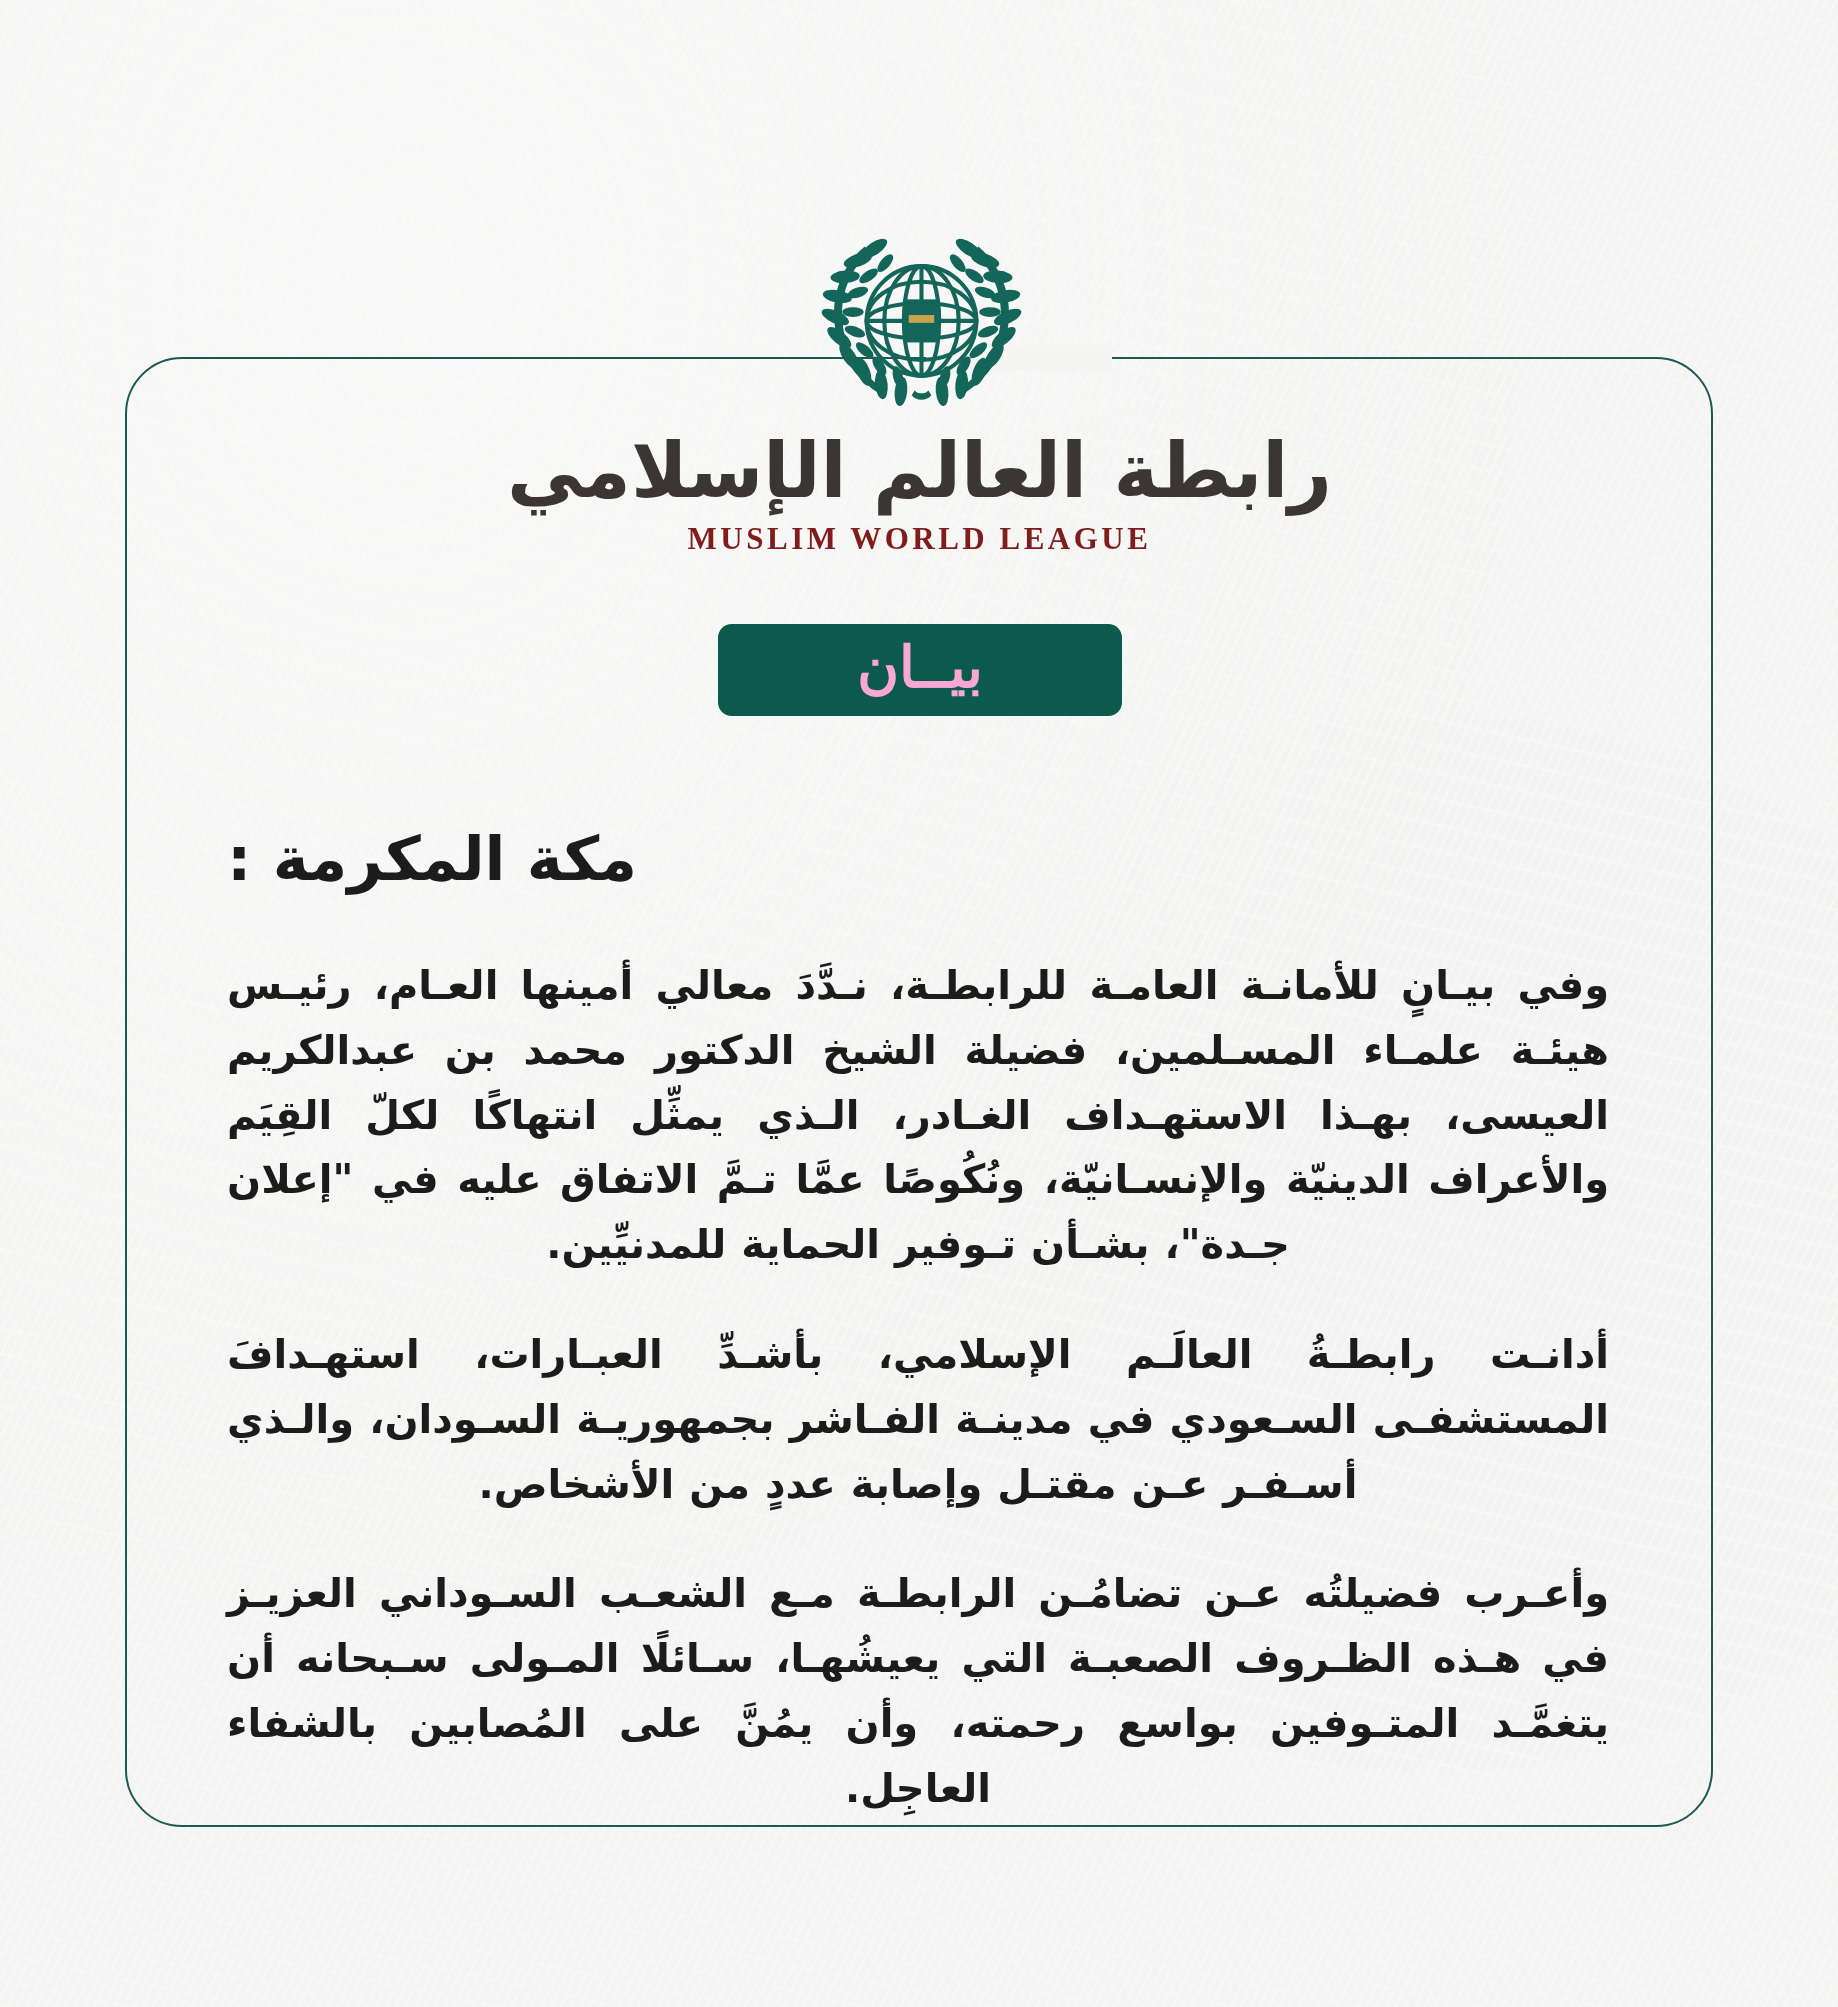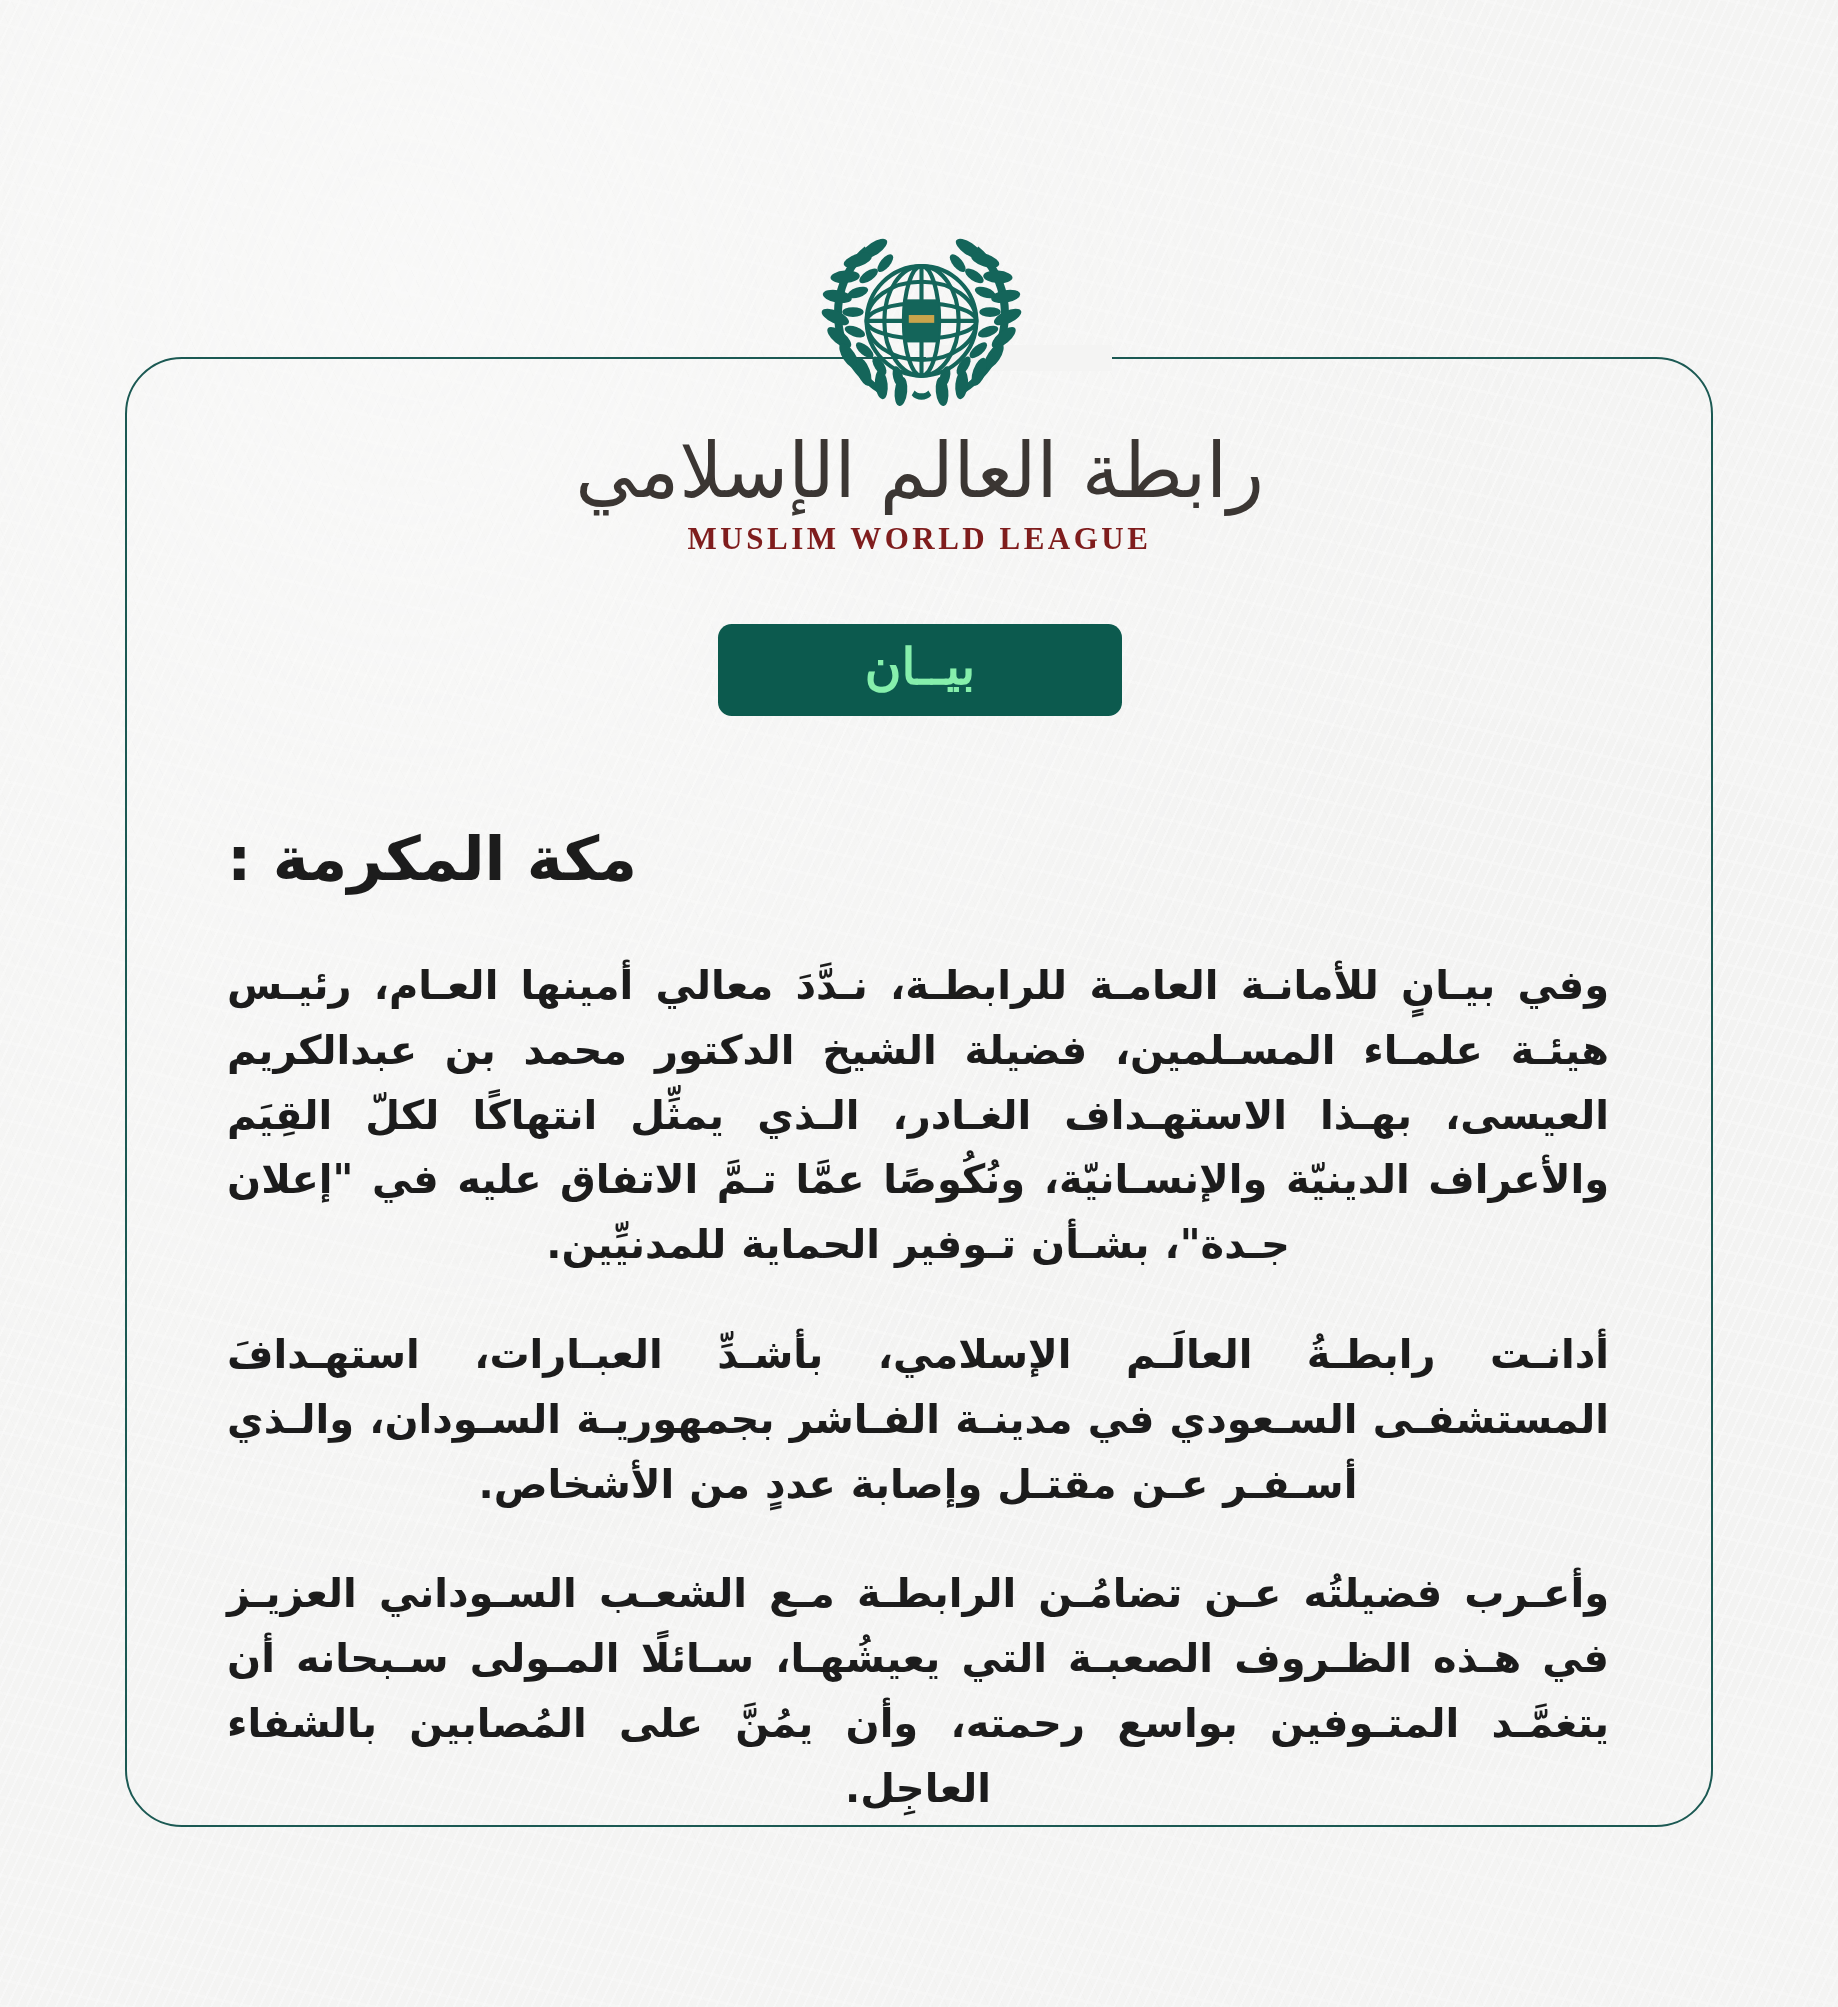--- a/index.html
+++ b/index.html
@@ -68,21 +68,21 @@
     right: 0;
     top: 431px;
     text-align: center;
   }
   .wordmark-ar {
     display: block;
     font-family: "DejaVu Sans", sans-serif;
     font-size: 76px;
     line-height: 1.05;
     color: #3b3633;
-    font-weight: 400;
+    font-weight: 700;
     direction: rtl;
     letter-spacing: -1px;
   }
   .wordmark-en {
     display: block;
     margin-top: 9.8px;
     font-family: "Liberation Serif", serif;
     font-size: 31px;
     font-weight: 700;
     letter-spacing: 3.5px;
@@ -97,23 +97,23 @@
     width: 404px;
     height: 92px;
     background: #0c5a4e;
     border-radius: 13.7px;
     display: flex;
     align-items: center;
     justify-content: center;
     box-sizing: border-box;
   }
   .badge-text {
-    color: #86efac;
+    color: #f9a8d4;
     font-family: Liberation Sans, sans-serif;
-    font-size: 50px;
+    font-size: 57px;
     font-weight: 700;
     direction: rtl;
     line-height: 1;
     transform: translateY(-2.9px);
     letter-spacing: 1px;
   }
 
   
   .content {
     position: absolute;

